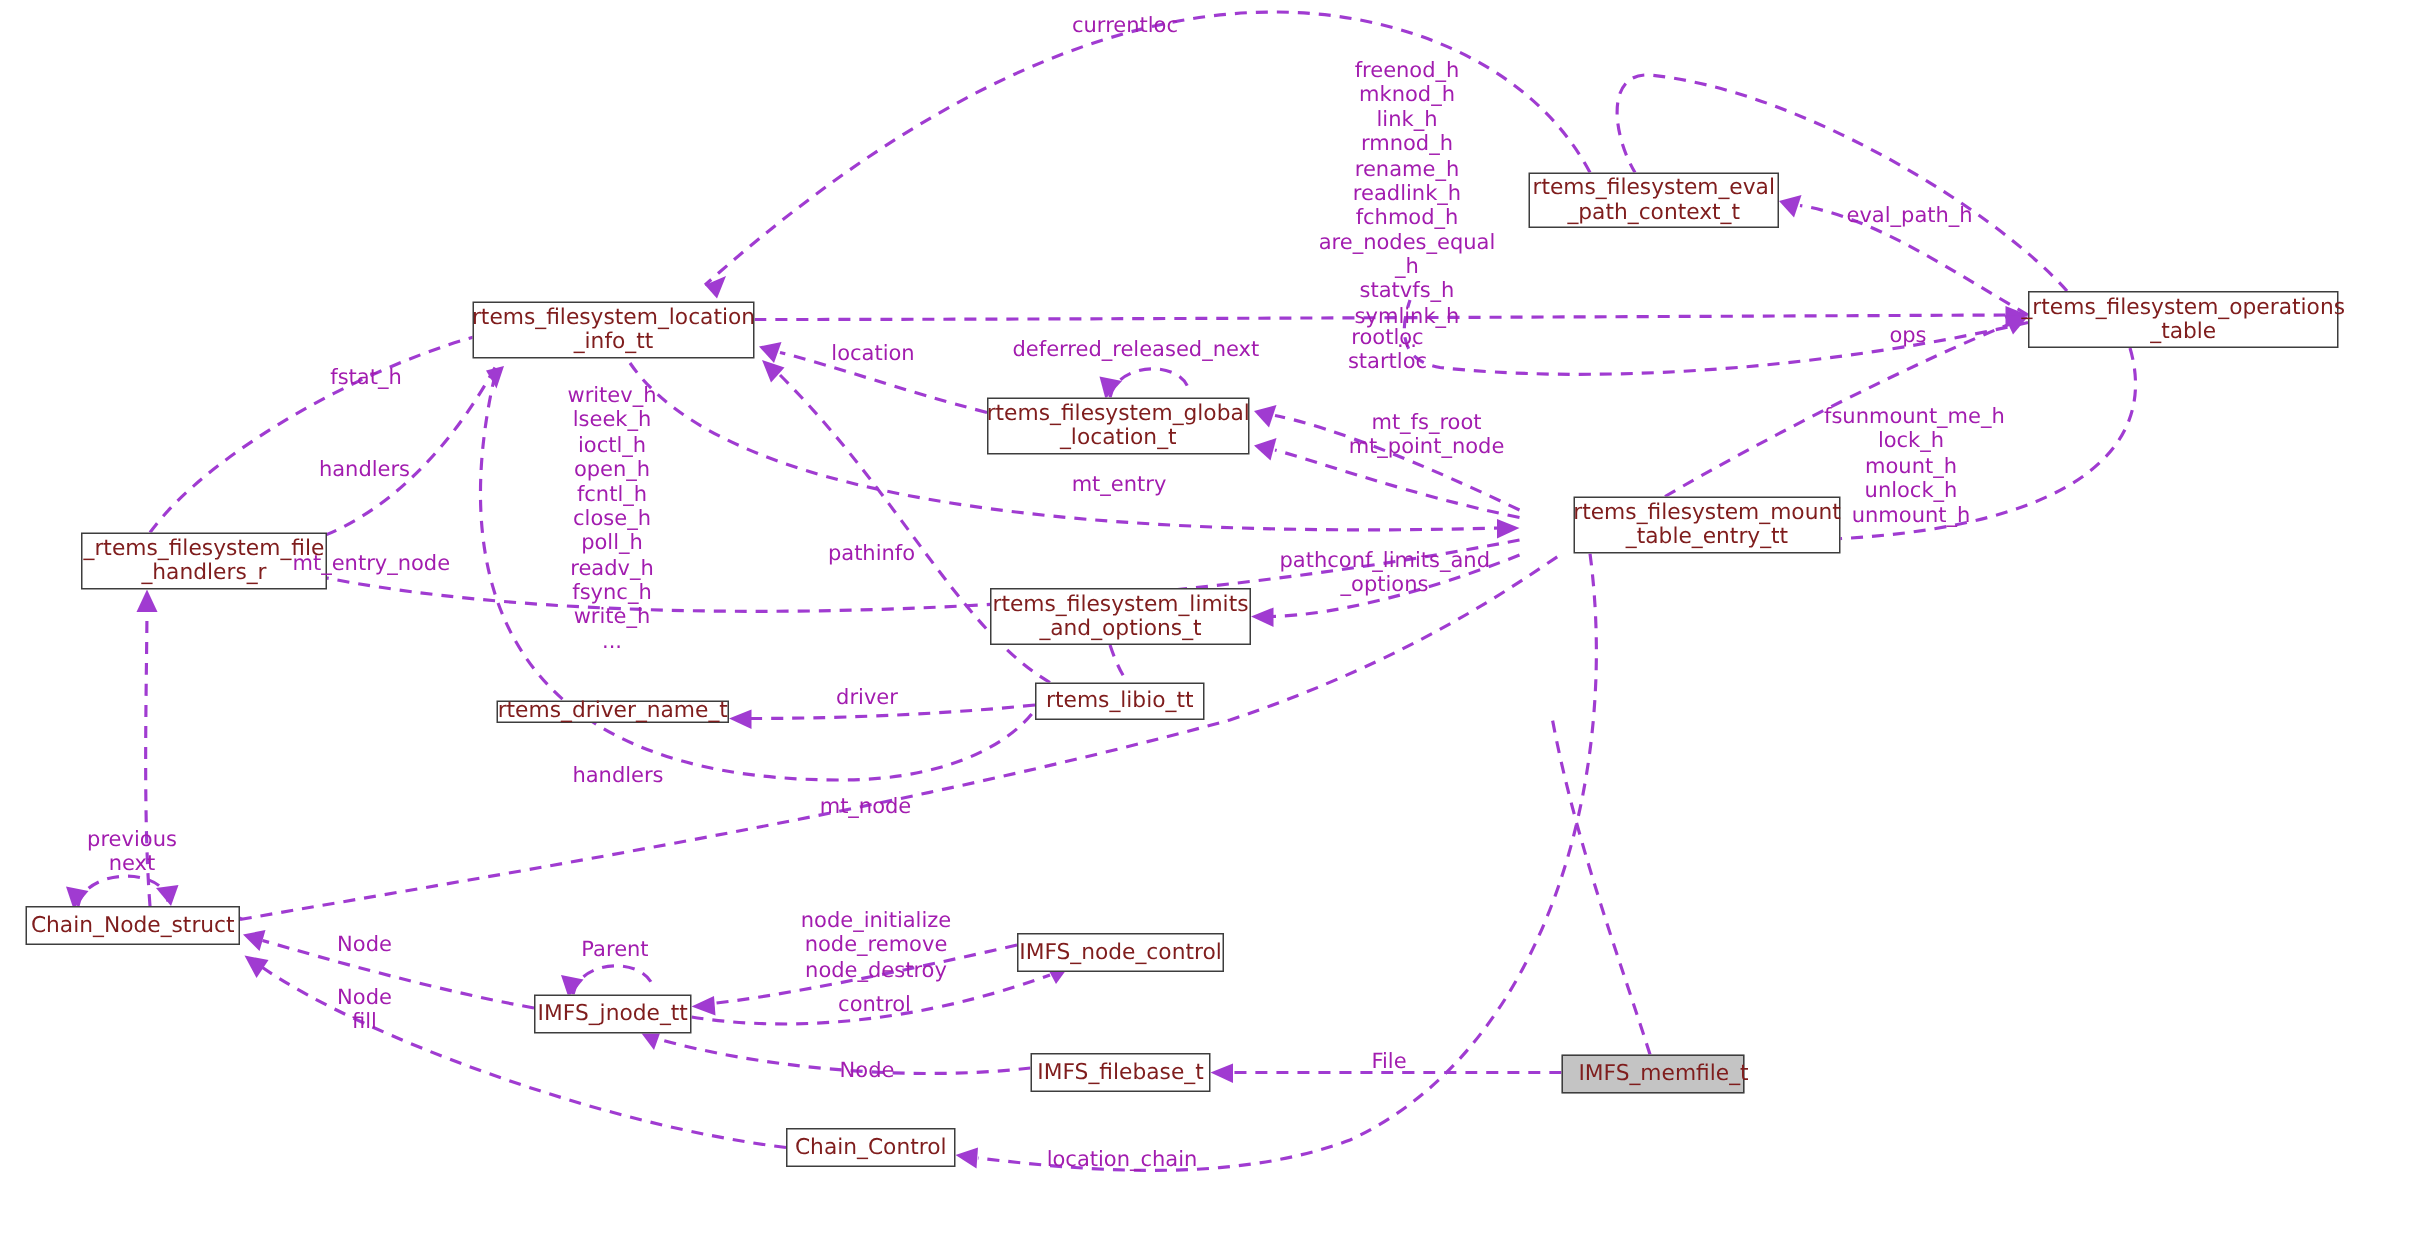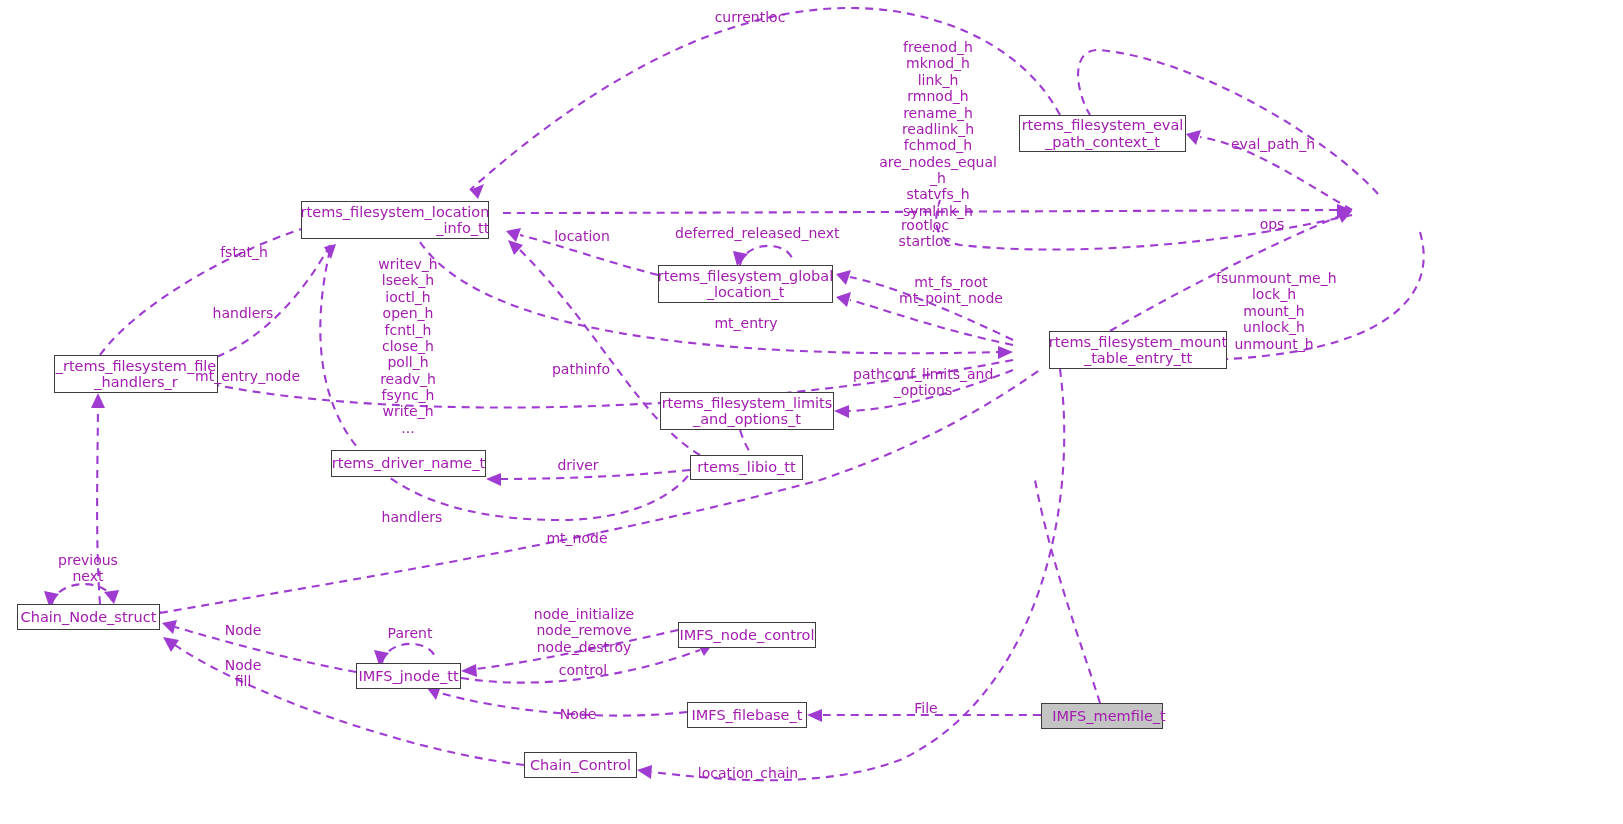--- a/index.html
+++ b/index.html
@@ -1,19 +1,19 @@
 <!DOCTYPE html>
 <html><head>
 <meta charset="utf-8">
 <style>
   html,body{margin:0;padding:0;background:#ffffff;}
   #canvas{position:relative;width:1623px;height:824px;background:#ffffff;
           font-family:"DejaVu Sans","Liberation Sans",sans-serif;overflow:hidden;}
   .node{position:absolute;box-sizing:border-box;border:1.4px solid #3d3d3d;background:#ffffff;
-        color:#a21caf;font-size:14.5px;line-height:1.12;text-align:center;
+        color:#7f1d1d;font-size:14.5px;line-height:1.12;text-align:center;
         display:flex;align-items:center;justify-content:center;white-space:pre-line;}
   .node.hl{background:#c4c4c4;}
   .elabel{position:absolute;color:#a21caf;font-size:14px;line-height:1.17;
           text-align:center;white-space:pre-line;}
   svg.edges{position:absolute;left:0;top:0;width:1623px;height:824px;pointer-events:none;}
   svg.edges path{fill:none;stroke:#a03bd1;stroke-width:2.1;stroke-dasharray:8 6;}
   svg.edges polygon{fill:#a03bd1;stroke:none;}
 </style>
 </head>
 <body>
@@ -108,33 +108,35 @@
 
     <path d="M1041,715 C950,715 870,715 822,715"></path>
     <polygon points="807,715 822,709 822,722"></polygon>
 
     <path d="M1060,369 C1080,520 1030,700 900,760 C820,790 720,780 652,772"></path>
     <polygon points="637,770 652,765 651,779"></polygon>
 
     <path d="M1100,703 C1080,640 1050,560 1035,480"></path>
   </svg>
 
-  <div class="node" style="left:301px;top:201px;width:188px;height:38px;text-align:right;">rtems_filesystem_location
+  <div class="node" style="left:315px;top:201px;width:188px;height:38px;">rtems_filesystem_location
 _info_tt</div>
   <div class="node" style="left:1019px;top:115px;width:167px;height:37px;">rtems_filesystem_eval
 _path_context_t</div>
+  <div class="node" style="left:1352px;top:194px;width:207px;height:38px;">_rtems_filesystem_operations
+_table</div>
   <div class="node" style="left:658px;top:265px;width:175px;height:38px;">rtems_filesystem_global
 _location_t</div>
   <div class="node" style="left:1013px;top:331px;width:178px;height:38px;margin-left:36px;">rtems_filesystem_mount
 _table_entry_tt</div>
   <div class="node" style="left:6px;top:355px;width:164px;height:38px;margin-left:48px;">_rtems_filesystem_file
 _handlers_r</div>
   <div class="node" style="left:660px;top:392px;width:174px;height:38px;">rtems_filesystem_limits
 _and_options_t</div>
-  <div class="node" style="left:331px;top:450px;width:155px;height:27px;">rtems_driver_name_t</div>
+  <div class="node" style="left:331px;top:467px;width:155px;height:15px;">rtems_driver_name_t</div>
   <div class="node" style="left:690px;top:455px;width:113px;height:25px;">rtems_libio_tt</div>
   <div class="node" style="left:17px;top:604px;width:143px;height:26px;">Chain_Node_struct</div>
   <div class="node" style="left:678px;top:622px;width:138px;height:26px;">IMFS_node_control</div>
   <div class="node" style="left:356px;top:663px;width:105px;height:26px;">IMFS_jnode_tt</div>
   <div class="node" style="left:687px;top:702px;width:120px;height:26px;">IMFS_filebase_t</div>
   <div class="node hl" style="left:1041px;top:703px;width:122px;height:26px;padding-left:14px;">IMFS_memfile_t</div>
   <div class="node" style="left:524px;top:752px;width:113px;height:26px;">Chain_Control</div>
 
   <div class="elabel" style="left:711px;top:9px;width:78px;">currentloc</div>
   <div class="elabel" style="left:856px;top:39px;width:164px;">freenod_h

